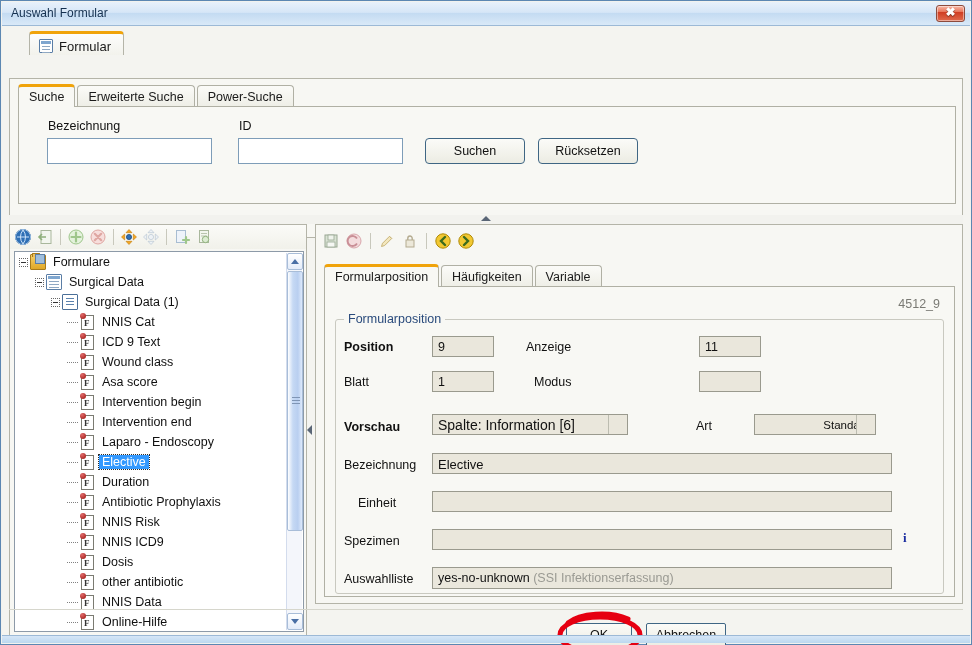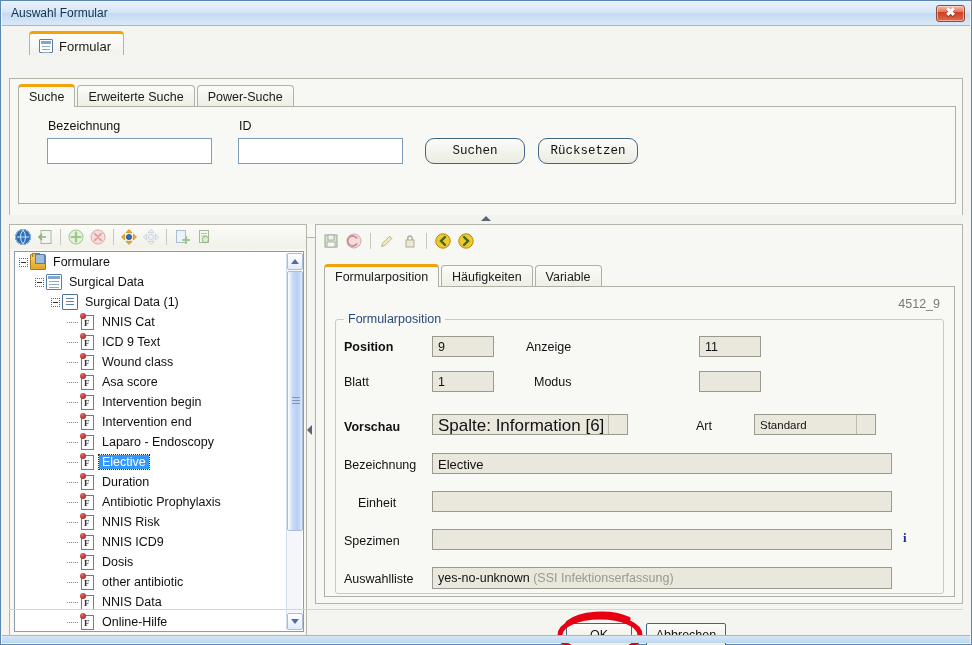--- a/index.html
+++ b/index.html
@@ -117,22 +117,22 @@
     background:#ffffff;
     border:1px solid #7e9db8;
     font-family:"Liberation Sans", sans-serif;
     font-size:12.5px; padding:0 4px; color:#111;
     outline:none;
   }
   .btn {
     position:absolute; height:26px;
     background: linear-gradient(to bottom, #fbfbf8 0%, #ecece3 100%);
     border:1px solid #3f6684;
-    border-radius:9px;
-    font-family:Liberation Mono, monospace;
+    border-radius:4px;
+    font-family:Liberation Sans, sans-serif;
     font-size:12.5px; color:#111;
     cursor:pointer;
   }
 
   
   .hsplit {
     position:absolute; left:7px; top:189px; width:954px; height:9px;
     background:#f2f2ee;
   }
   .hsplit .grip {
@@ -678,23 +678,23 @@
           <div class="ro-input" style="left:96px; top:16px; width:62px;">9</div>
           <div class="fld-label" style="left:190px; top:20px;">Anzeige</div>
           <div class="ro-input" style="left:363px; top:16px; width:62px;">11</div>
 
           <div class="fld-label" style="left:8px; top:55px;">Blatt</div>
           <div class="ro-input" style="left:96px; top:51px; width:62px;">1</div>
           <div class="fld-label" style="left:198px; top:55px;">Modus</div>
           <div class="ro-input" style="left:363px; top:51px; width:62px;"></div>
 
           <div class="fld-label" style="left:8px; top:100px;font-weight:bold;">Vorschau</div>
-          <div class="ro-input combo" style="left:96px; top:94px; width:196px; font-size:17px;">Spalte: Information [6]</div>
+          <div class="ro-input combo" style="left:96px; top:94px; width:196px; font-size:14px;">Spalte: Information [6]</div>
           <div class="fld-label" style="left:360px; top:99px;">Art</div>
-          <div class="ro-input combo" style="left:418px; top:94px; width:122px; font-size:11.5px;">Standard</div>
+          <div class="ro-input combo" style="left:418px; top:94px; width:122px; font-size:11.5px;text-align:right;">Standard</div>
 
           <div class="fld-label" style="left:8px; top:138px;">Bezeichnung</div>
           <div class="ro-input big" style="left:96px; top:133px; width:460px;">Elective</div>
 
           <div class="fld-label" style="left:22px; top:176px;">Einheit</div>
           <div class="ro-input big" style="left:96px; top:171px; width:460px;"></div>
 
           <div class="fld-label" style="left:8px; top:214px;">Spezimen</div>
           <div class="ro-input big" style="left:96px; top:209px; width:460px;"></div>
           <div class="info-i" style="left:567px; top:210px;">i</div>

